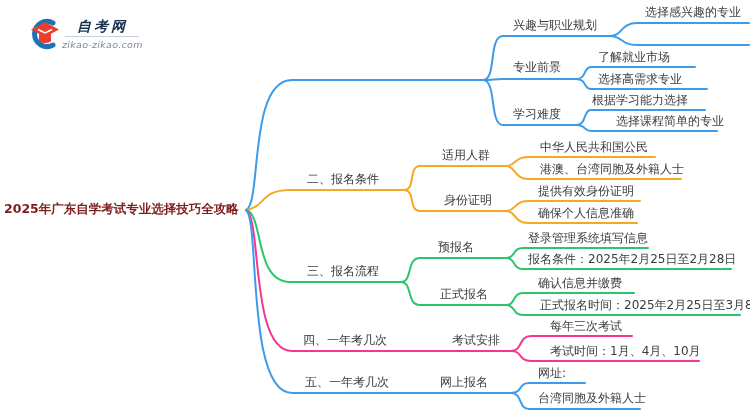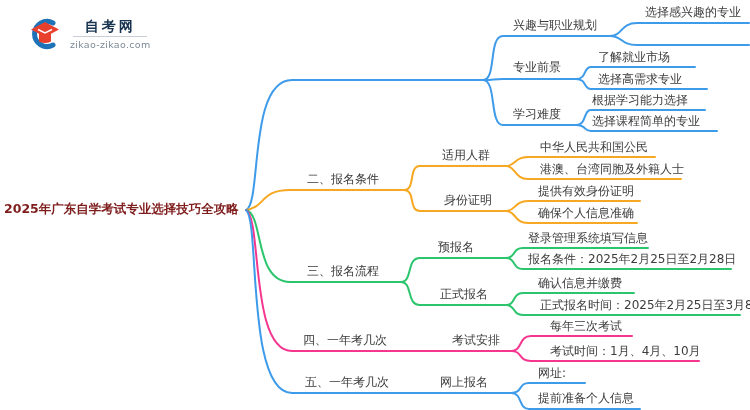--- a/index.html
+++ b/index.html
@@ -8,21 +8,21 @@
   .links{position:absolute;left:0;top:0;}
   .links path{fill:none;stroke-width:2;stroke-linecap:round;}
   .ln-blue{stroke:#3E9BEA;}
   .ln-orange{stroke:#F7A823;}
   .ln-green{stroke:#2BC56D;}
   .ln-pink{stroke:#F5368F;}
   .node{position:absolute;white-space:nowrap;color:#3C3C3C;font-size:12px;line-height:15px;}
   .node.root{font-size:12.5px;font-weight:600;color:#7f1d1d;}
   .node.branch{color:#383838;}
   
-  .logo{position:absolute;left:28px;top:17px;display:flex;align-items:center;gap:8px;}
+  .logo{position:absolute;left:28px;top:17px;display:flex;align-items:center;font-style:italic;}
   .logo-text{display:flex;flex-direction:column;align-items:center;}
   .logo-name{font-size:14px;font-weight:bold;color:#16324F;letter-spacing:3px;line-height:16px;}
   .logo-line{width:74px;height:1px;background:#c9ced4;margin:2px 0 2px 0;}
   .logo-domain{font-size:9.5px;color:#7c8a96;line-height:11px;letter-spacing:0.3px;}
 </style>
 </head>
 <body>
 
 <div class="canvas">
 
@@ -92,27 +92,27 @@
   <div class="node" style="left:444px;top:193px">身份证明</div>
   <div class="node" style="left:438px;top:240px">预报名</div>
   <div class="node" style="left:440px;top:287px">正式报名</div>
   <div class="node" style="left:452px;top:333px">考试安排</div>
   <div class="node" style="left:440px;top:375px">网上报名</div>
 
   <div class="node" style="left:645px;top:5px">选择感兴趣的专业</div>
   <div class="node" style="left:598px;top:50px">了解就业市场</div>
   <div class="node" style="left:598px;top:72px">选择高需求专业</div>
   <div class="node" style="left:592px;top:93px">根据学习能力选择</div>
-  <div class="node" style="left:592px;top:114px">选择课程简单的专业</div>
+  <div class="node" style="left:616px;top:114px">选择课程简单的专业</div>
   <div class="node" style="left:540px;top:140px">中华人民共和国公民</div>
   <div class="node" style="left:540px;top:162px">港澳、台湾同胞及外籍人士</div>
   <div class="node" style="left:538px;top:184px">提供有效身份证明</div>
   <div class="node" style="left:538px;top:206px">确保个人信息准确</div>
   <div class="node" style="left:528px;top:231px">登录管理系统填写信息</div>
   <div class="node" style="left:528px;top:252px">报名条件：2025年2月25日至2月28日</div>
   <div class="node" style="left:538px;top:276px">确认信息并缴费</div>
   <div class="node" style="left:540px;top:298px">正式报名时间：2025年2月25日至3月8日</div>
   <div class="node" style="left:550px;top:319px">每年三次考试</div>
   <div class="node" style="left:550px;top:344px">考试时间：1月、4月、10月</div>
   <div class="node" style="left:538px;top:366px">网址:</div>
-  <div class="node" style="left:538px;top:391px">提前准备个人信息</div>
+  <div class="node" style="left:538px;top:391px">台湾同胞及外籍人士</div>
 
 </div>
 
 </body></html>

